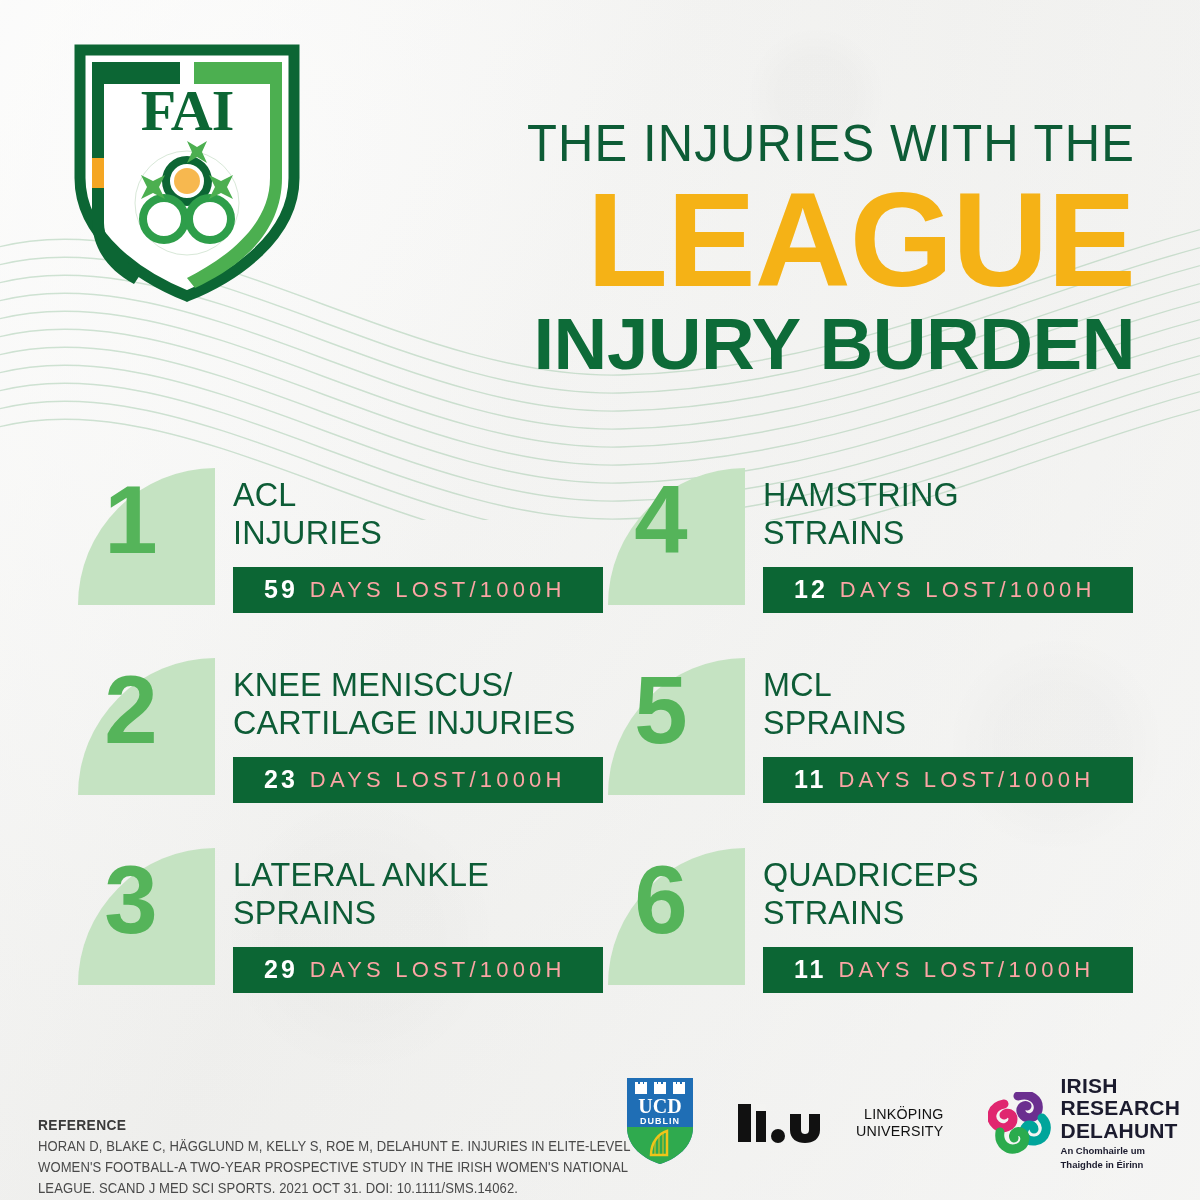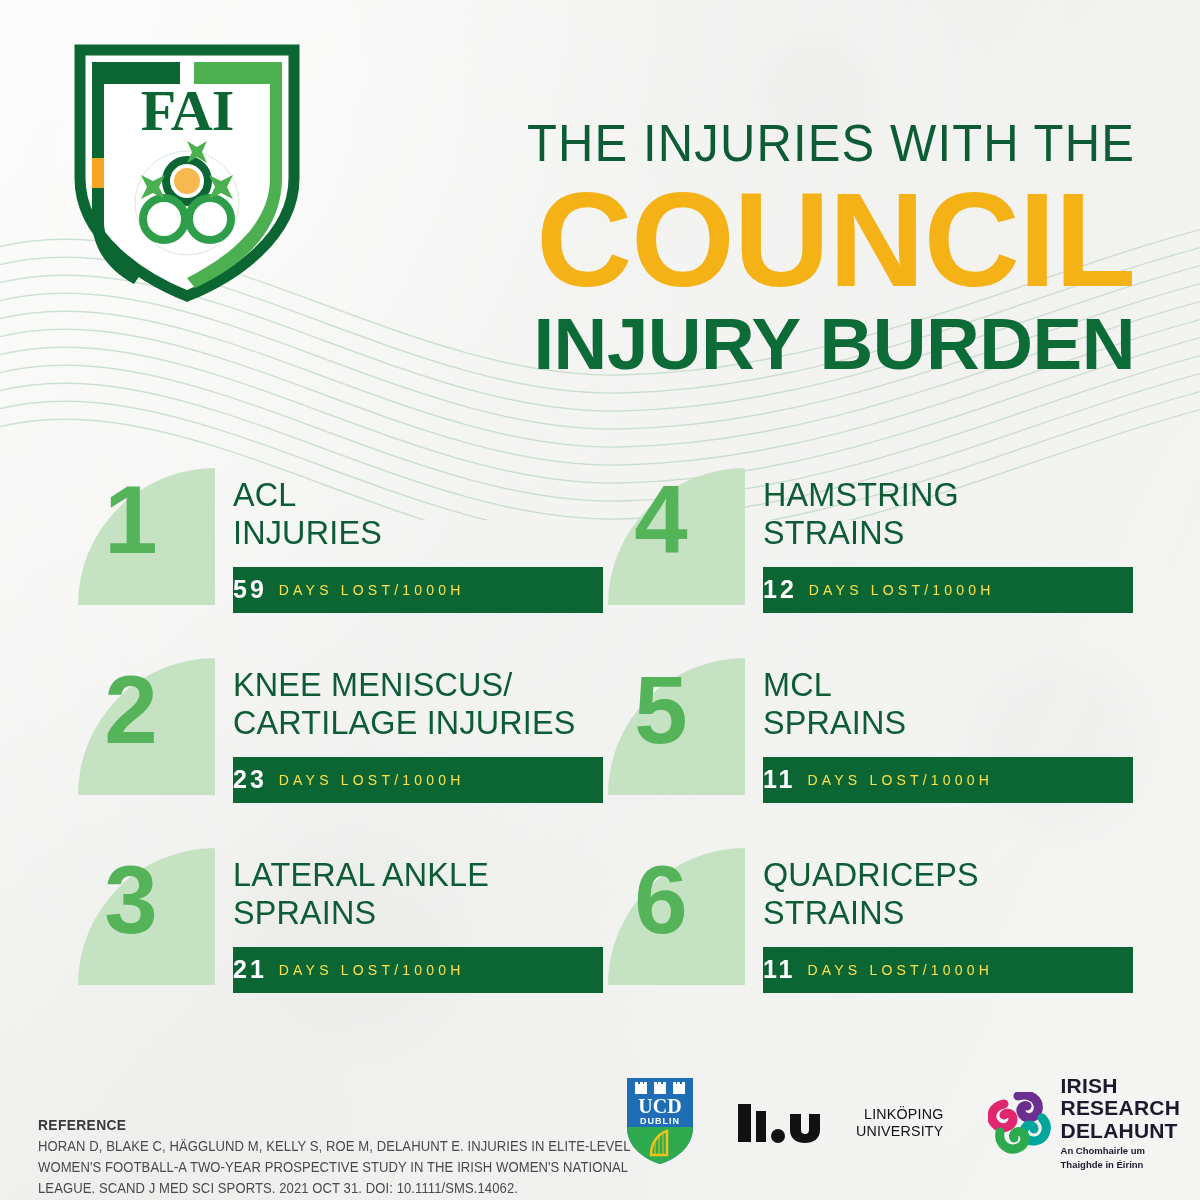--- a/index.html
+++ b/index.html
@@ -70,29 +70,29 @@
     text-align:center;letter-spacing:-2px;
   }
   .item-body{position:absolute;left:155px;top:8px;width:370px;}
   .inj-name{
     font-size:33px;line-height:1.16;color:#0d5c36;font-weight:400;
     letter-spacing:.2px;white-space:pre-line;
     transform:scaleX(.98);transform-origin:left center;
   }
   .stat-bar{
     margin-top:14px;background:#0c6634;height:46px;
-    display:flex;align-items:center;padding:0 0;
+    display:flex;align-items:center;padding:0 31px;
     box-sizing:border-box;width:370px;
   }
   .stat-num{
     color:#ffffff;font-weight:700;font-size:25px;letter-spacing:3px;
     margin-right:12px;
   }
   .stat-label{
-    color:#fde047;font-weight:400;font-size:14px;letter-spacing:4.2px;
+    color:#fca5a5;font-weight:400;font-size:22px;letter-spacing:4.2px;
     white-space:nowrap;
   }
   
   .item.col2 .item-body{width:380px;}
   .item.col2 .stat-bar{width:370px;}
 
   
   .reference{
     position:absolute;left:38px;top:1116px;width:600px;color:#4a4a4a;
   }
@@ -159,21 +159,21 @@
         <circle cx="23" cy="16" r="21" fill="none" stroke="#2e9e4a" stroke-width="8"></circle>
         <path d="M-46,-28 l12,6 12,-6 -6,12 6,12 -12,-6 -12,6 6,-12 z" fill="#4caf50"></path>
         <path d="M46,-28 l-12,6 -12,-6 6,12 -6,12 12,-6 12,6 -6,-12 z" fill="#4caf50"></path>
         <path d="M0,-62 l10,6 10,-6 -5,11 5,11 -10,-6 -10,6 5,-11 z" fill="#4caf50"></path>
       </g>
     </svg>
   </div>
 
   <div class="title-block">
     <div class="t-line1">THE INJURIES WITH THE</div>
-    <div class="t-line2">COUNCIL</div>
+    <div class="t-line2">LEAGUE</div>
     <div class="t-line3">INJURY BURDEN</div>
   </div>
 
   <div class="grid">
 
     <div class="item">
       <div class="badge"></div>
       <div class="rank-num">1</div>
       <div class="item-body">
         <div class="inj-name">ACL
@@ -224,21 +224,21 @@
       </div>
     </div>
 
     <div class="item">
       <div class="badge"></div>
       <div class="rank-num">3</div>
       <div class="item-body">
         <div class="inj-name">LATERAL ANKLE
 SPRAINS</div>
         <div class="stat-bar">
-          <span class="stat-num">21</span>
+          <span class="stat-num">29</span>
           <span class="stat-label">DAYS LOST/1000H</span>
         </div>
       </div>
     </div>
 
     <div class="item col2">
       <div class="badge"></div>
       <div class="rank-num">6</div>
       <div class="item-body">
         <div class="inj-name">QUADRICEPS

